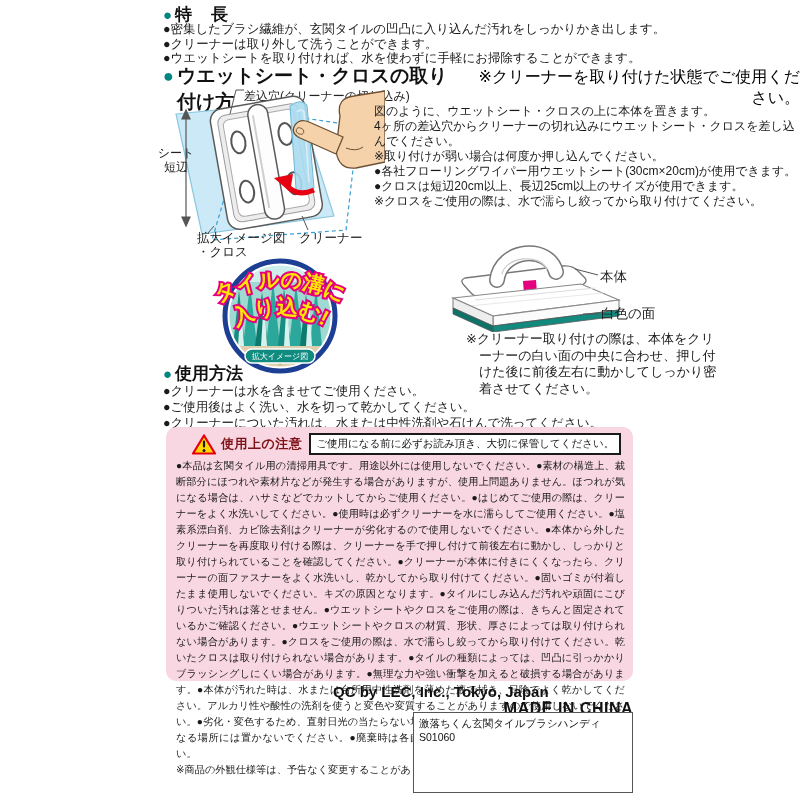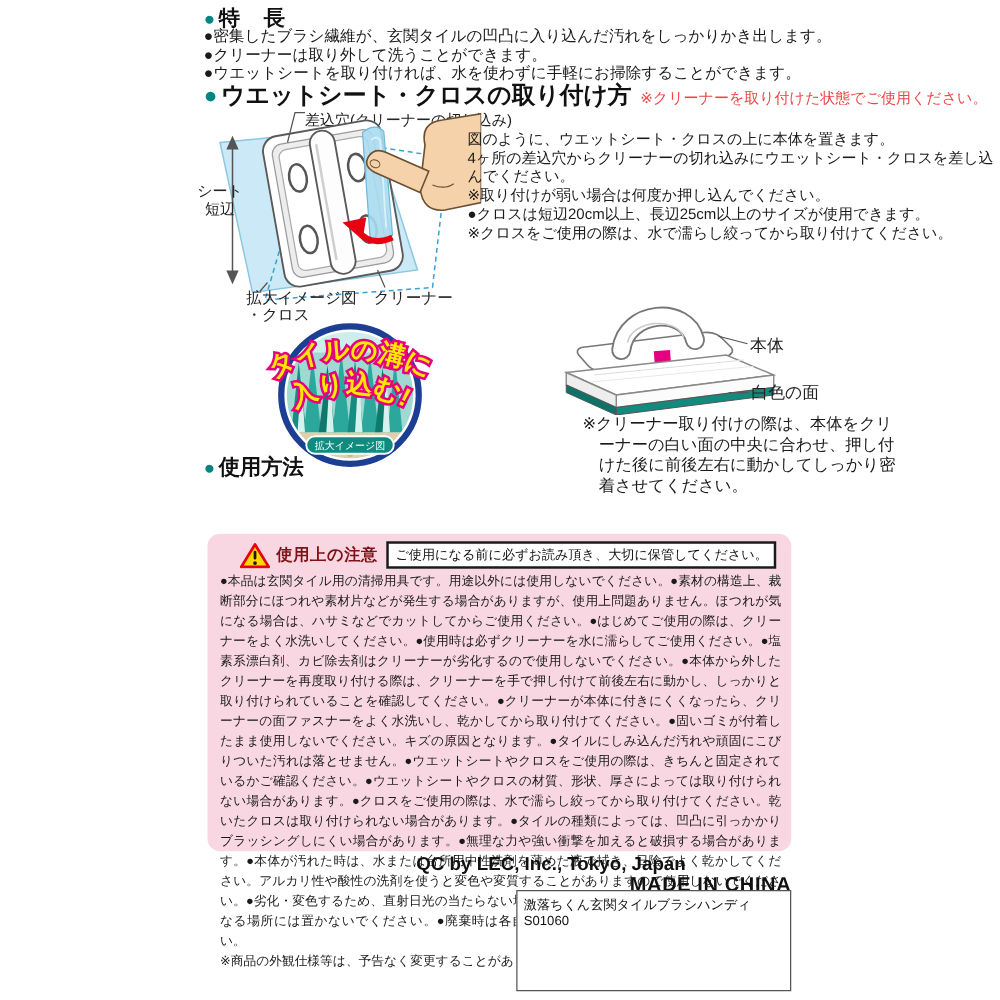--- a/index.html
+++ b/index.html
@@ -4,21 +4,21 @@
 <style>
   html,body{margin:0;padding:0;background:#fff;}
   .page{position:relative;width:800px;height:800px;background:#ffffff;overflow:hidden;
         font-family:"Liberation Sans","DejaVu Sans",sans-serif;color:#1e1e1e;}
   .abs{position:absolute;}
   
   .sec-h{display:flex;align-items:baseline;gap:3px;}
   .tb{color:#008580;font-weight:bold;}
   .h1t{font-size:17px;font-weight:bold;color:#111;letter-spacing:1px;}
   .h2t{font-size:19px;font-weight:bold;color:#111;}
-  .h2note{font-size:12px;color:#ef4444;margin-left:4px;}
+  .h2note{font-size:16px;color:#000000;margin-left:4px;text-align:right;}
   
   .feat-item,.usage-item{font-size:12.5px;line-height:14.5px;white-space:nowrap;color:#1a1a1a;}
   .usage-item{line-height:16px;}
   .instr{width:424px;font-size:12px;line-height:15px;color:#1a1a1a;}
   .instr .it{margin:0;}
   .hang{padding-left:14px;text-indent:-14px;}
   .hang13{padding-left:13px;text-indent:-13px;}
   .lbl{font-size:12px;line-height:13.5px;color:#222;}
   .lbl125{font-size:12.5px;line-height:14px;color:#222;}
   .lbl135{font-size:13.5px;line-height:15px;color:#222;}
@@ -107,20 +107,21 @@
   <div class="abs lbl pre" style="left:153px;top:147px;width:46px;text-align:center;">シート
 短辺</div>
   <div class="abs lbl125 pre" style="left:197px;top:231px;">拡大イメージ図
 ・クロス</div>
   <div class="abs lbl125" style="left:299px;top:231px;">クリーナー</div>
 
   <div class="abs instr" style="left:374px;top:104px;">
     <div class="it">図のように、ウエットシート・クロスの上に本体を置きます。</div>
     <div class="it">4ヶ所の差込穴からクリーナーの切れ込みにウエットシート・クロスを差し込んでください。</div>
     <div class="it hang">※取り付けが弱い場合は何度か押し込んでください。</div>
+    <div class="it hang">●各社フローリングワイパー用ウエットシート(30cm×20cm)が使用できます。</div>
     <div class="it hang">●クロスは短辺20cm以上、長辺25cm以上のサイズが使用できます。</div>
     <div class="it hang">※クロスをご使用の際は、水で濡らし絞ってから取り付けてください。</div>
   </div>
 
   <svg class="abs" style="left:205px;top:250px;" width="150" height="125" viewBox="0 0 150 125">
     <defs>
       <clipPath id="bcl">
           <circle cx="75" cy="66" r="52"></circle>
         </clipPath>
       <path id="arc1" d="M 8,55 Q 75,18 142,55"></path>
@@ -186,20 +187,25 @@
     <line x1="148" y1="82" x2="164" y2="82" stroke="#555" stroke-width="1"></line>
   </svg>
   <div class="abs lbl135" style="left:600px;top:269px;">本体</div>
   <div class="abs lbl135" style="left:601px;top:306px;text-align:center;">白色の面</div>
   <div class="abs hang13" style="left:466px;top:331px;width:238px;font-size:13px;line-height:16.6px;color:#1a1a1a;">※クリーナー取り付けの際は、本体をクリーナーの白い面の中央に合わせ、押し付けた後に前後左右に動かしてしっかり密着させてください。</div>
 
   <div class="abs sec-h" style="left:163px;top:362px;">
     <span class="tb" style="font-size:15px;">●</span>
     <span class="h1t" style="letter-spacing:0;">使用方法</span>
   </div>
+  <div class="abs" style="left:163px;top:383px;">
+    <div class="usage-item">●クリーナーは水を含ませてご使用ください。</div>
+    <div class="usage-item">●ご使用後はよく洗い、水を切って乾かしてください。</div>
+    <div class="usage-item">●クリーナーについた汚れは、水または中性洗剤や石けんで洗ってください。</div>
+  </div>
 
   <div class="abs caution">
     <div class="caution-head">
       <svg width="24" height="21" viewBox="0 0 24 21">
         <polygon points="12,1.5 23,19.5 1,19.5" fill="#ffd800" stroke="#e60012" stroke-width="2.2" stroke-linejoin="round"></polygon>
         <rect x="10.9" y="6.5" width="2.2" height="7" rx="1" fill="#1a1a1a"></rect>
         <circle cx="12" cy="16.4" r="1.5" fill="#1a1a1a"></circle>
       </svg>
       <span class="caution-title">使用上の注意</span>
       <span class="caution-sub">ご使用になる前に必ずお読み頂き、大切に保管してください。</span>

